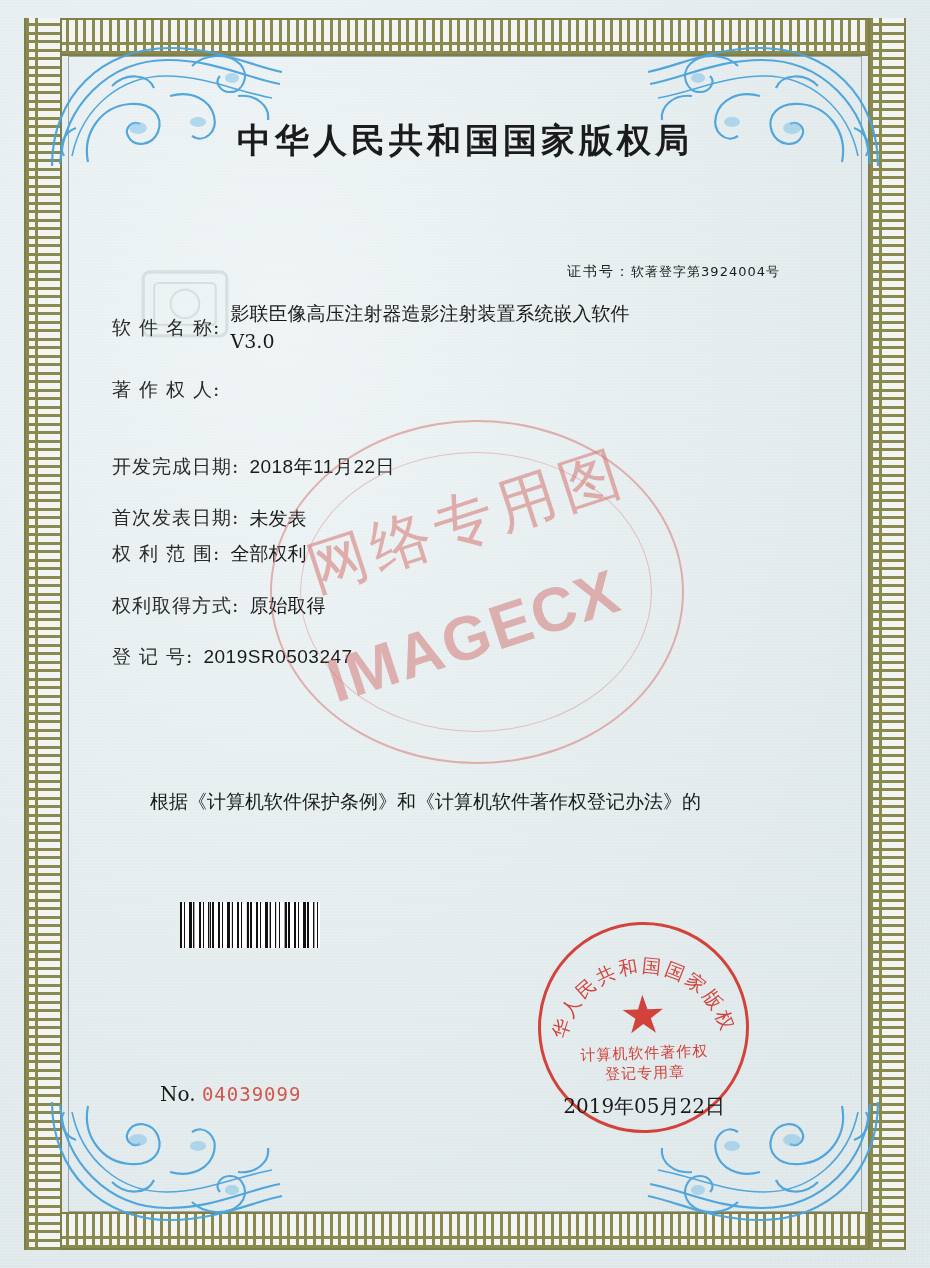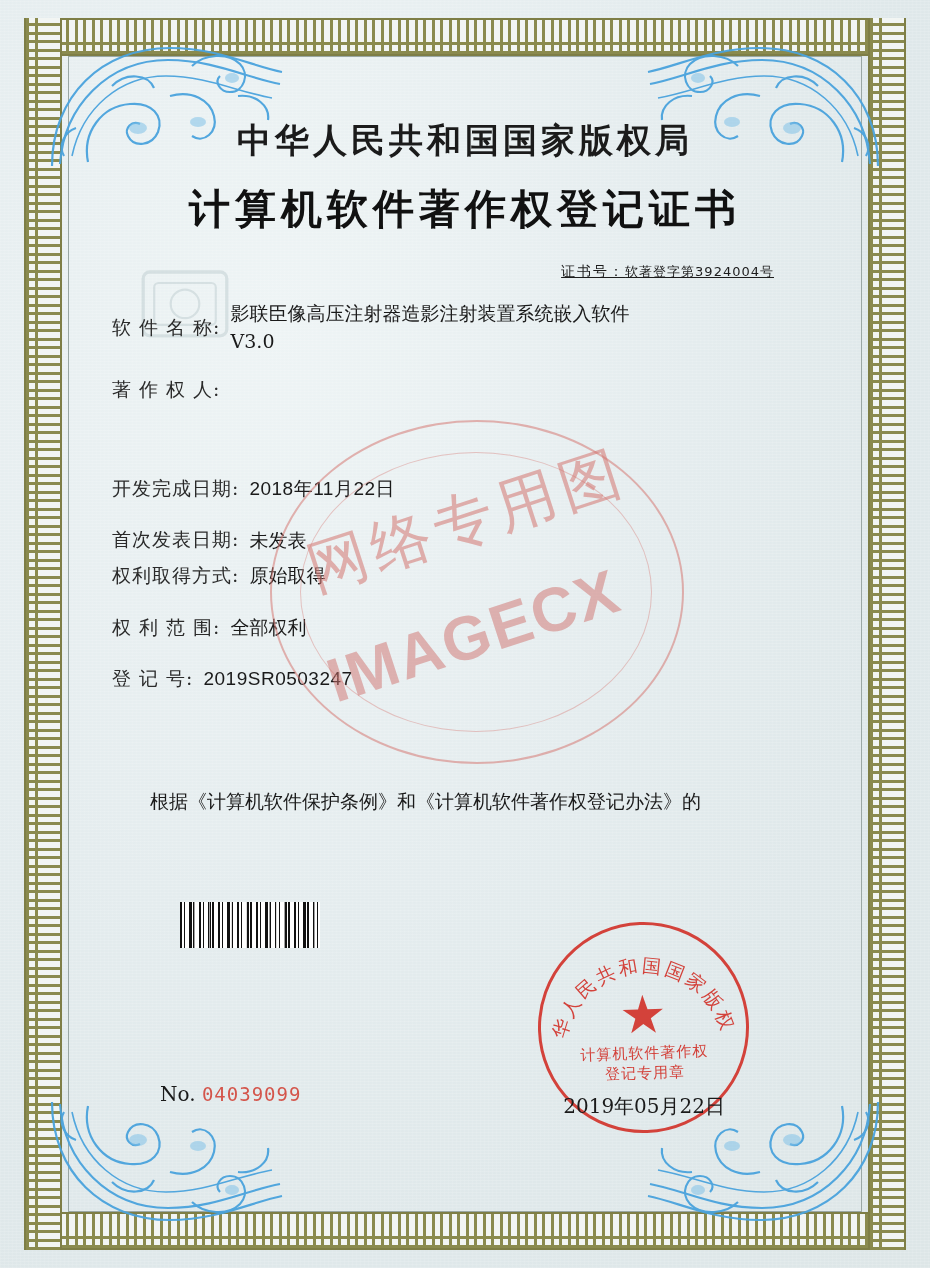--- a/index.html
+++ b/index.html
@@ -90,45 +90,44 @@
     font-size:34px;letter-spacing:4px;color:#1b1b1b;font-weight:700;
   }
   .title-sub{
     margin-top:18px;
     font-family:"DejaVu Serif", serif;
     font-size:41px;letter-spacing:5px;color:#111;font-weight:700;
   }
 
   
   .cert-no{
-    position:absolute;right:156px;top:263px;
+    position:absolute;right:150px;top:263px;
     font-size:14px;color:#1c1c1c;letter-spacing:1px;
     font-family:"DejaVu Sans", sans-serif;
-    text-decoration:underline;
   }
   .cert-no .lbl{letter-spacing:2px;}
   .cert-no .val{font-size:13px;}
 
   
   .fields{position:absolute;left:112px;top:300px;right:80px;}
   .row{display:flex;align-items:center;margin-bottom:6px;}
   .label{
     color:#2a2a2a;font-size:19px;
     font-family:"DejaVu Serif", serif;
     white-space:nowrap;
   }
   .label.sp0{letter-spacing:1px;}
   .value{
     margin-left:10px;color:#1a1a1a;font-size:19px;
     font-family:"DejaVu Serif", serif;
     line-height:1.45;
   }
   .value.num{font-family:Liberation Sans, sans-serif;letter-spacing:.5px;}
   .row.r-name{margin-bottom:22px;}
-  .row.r-owner{margin-bottom:72px;}
+  .row.r-owner{margin-bottom:50px;}
   .row.r-dev{margin-bottom:24px;}
   .row.r-pub{margin-bottom:8px;}
   .row.r-acq{margin-bottom:24px;}
   .row.r-scope{margin-bottom:24px;}
   .row.r-reg{margin-bottom:24px;}
 
   
   .para{
     position:absolute;left:112px;right:105px;top:782px;
     font-family:"DejaVu Serif", serif;
@@ -299,21 +298,20 @@
   </svg>
 
   <svg class="wm-emblem" viewBox="0 0 100 100">
     <rect x="12" y="20" width="76" height="58" rx="6" fill="none" stroke="#9bb0b4" stroke-width="3"></rect>
     <rect x="22" y="30" width="56" height="38" rx="4" fill="none" stroke="#9bb0b4" stroke-width="2"></rect>
     <circle cx="50" cy="49" r="13" fill="none" stroke="#9bb0b4" stroke-width="2"></circle>
   </svg>
 
   <div class="titles">
     <div class="title-main">中华人民共和国国家版权局</div>
-    <div class="title-sub">计算机软件著作权登记证书</div>
   </div>
 
   <div class="cert-no">
     <span class="lbl">证书号：</span><span class="val">软著登字第3924004号</span>
   </div>
 
   <div class="fields">
 
     <div class="row r-name">
       <span class="label sp0">软 件 名 称:</span>
@@ -330,28 +328,28 @@
     <div class="row r-dev">
       <span class="label sp0">开发完成日期:</span>
       <span class="value num">2018年11月22日</span>
     </div>
 
     <div class="row r-pub">
       <span class="label sp0">首次发表日期:</span>
       <span class="value">未发表</span>
     </div>
 
+    <div class="row r-scope">
+      <span class="label sp0">权 利 范 围:</span>
+      <span class="value">全部权利</span>
+    </div>
+
     <div class="row r-acq">
       <span class="label sp0">权利取得方式:</span>
       <span class="value">原始取得</span>
-    </div>
-
-    <div class="row r-scope">
-      <span class="label sp0">权 利 范 围:</span>
-      <span class="value">全部权利</span>
     </div>
 
     <div class="row r-reg">
       <span class="label sp0">登 记 号:</span>
       <span class="value num">2019SR0503247</span>
     </div>
 
   </div>
 
   <div class="para">

